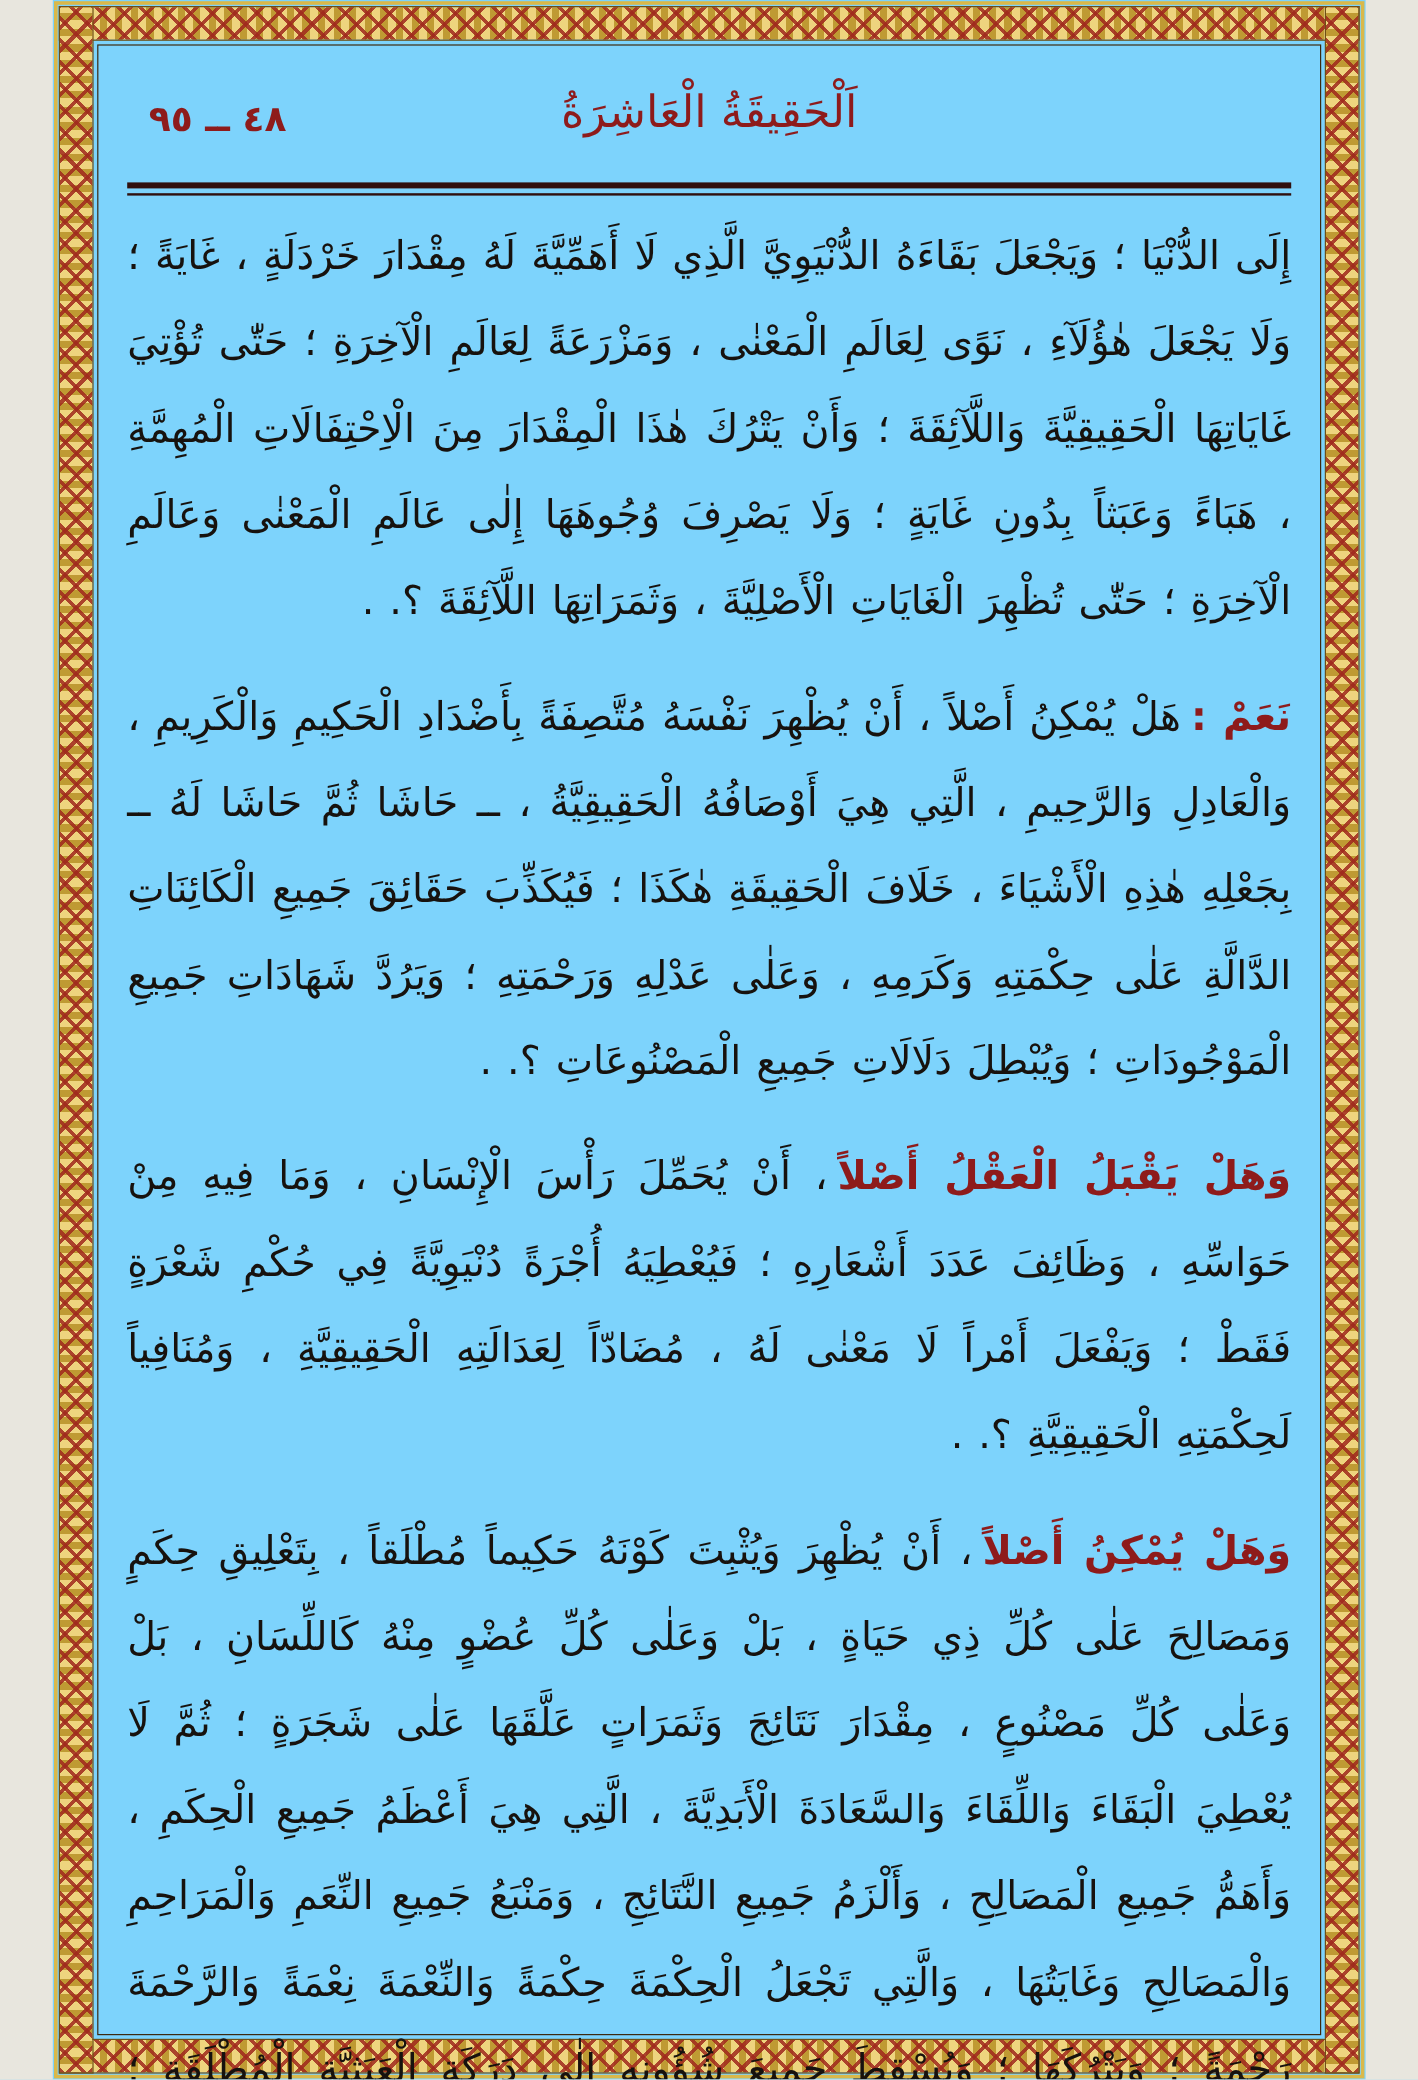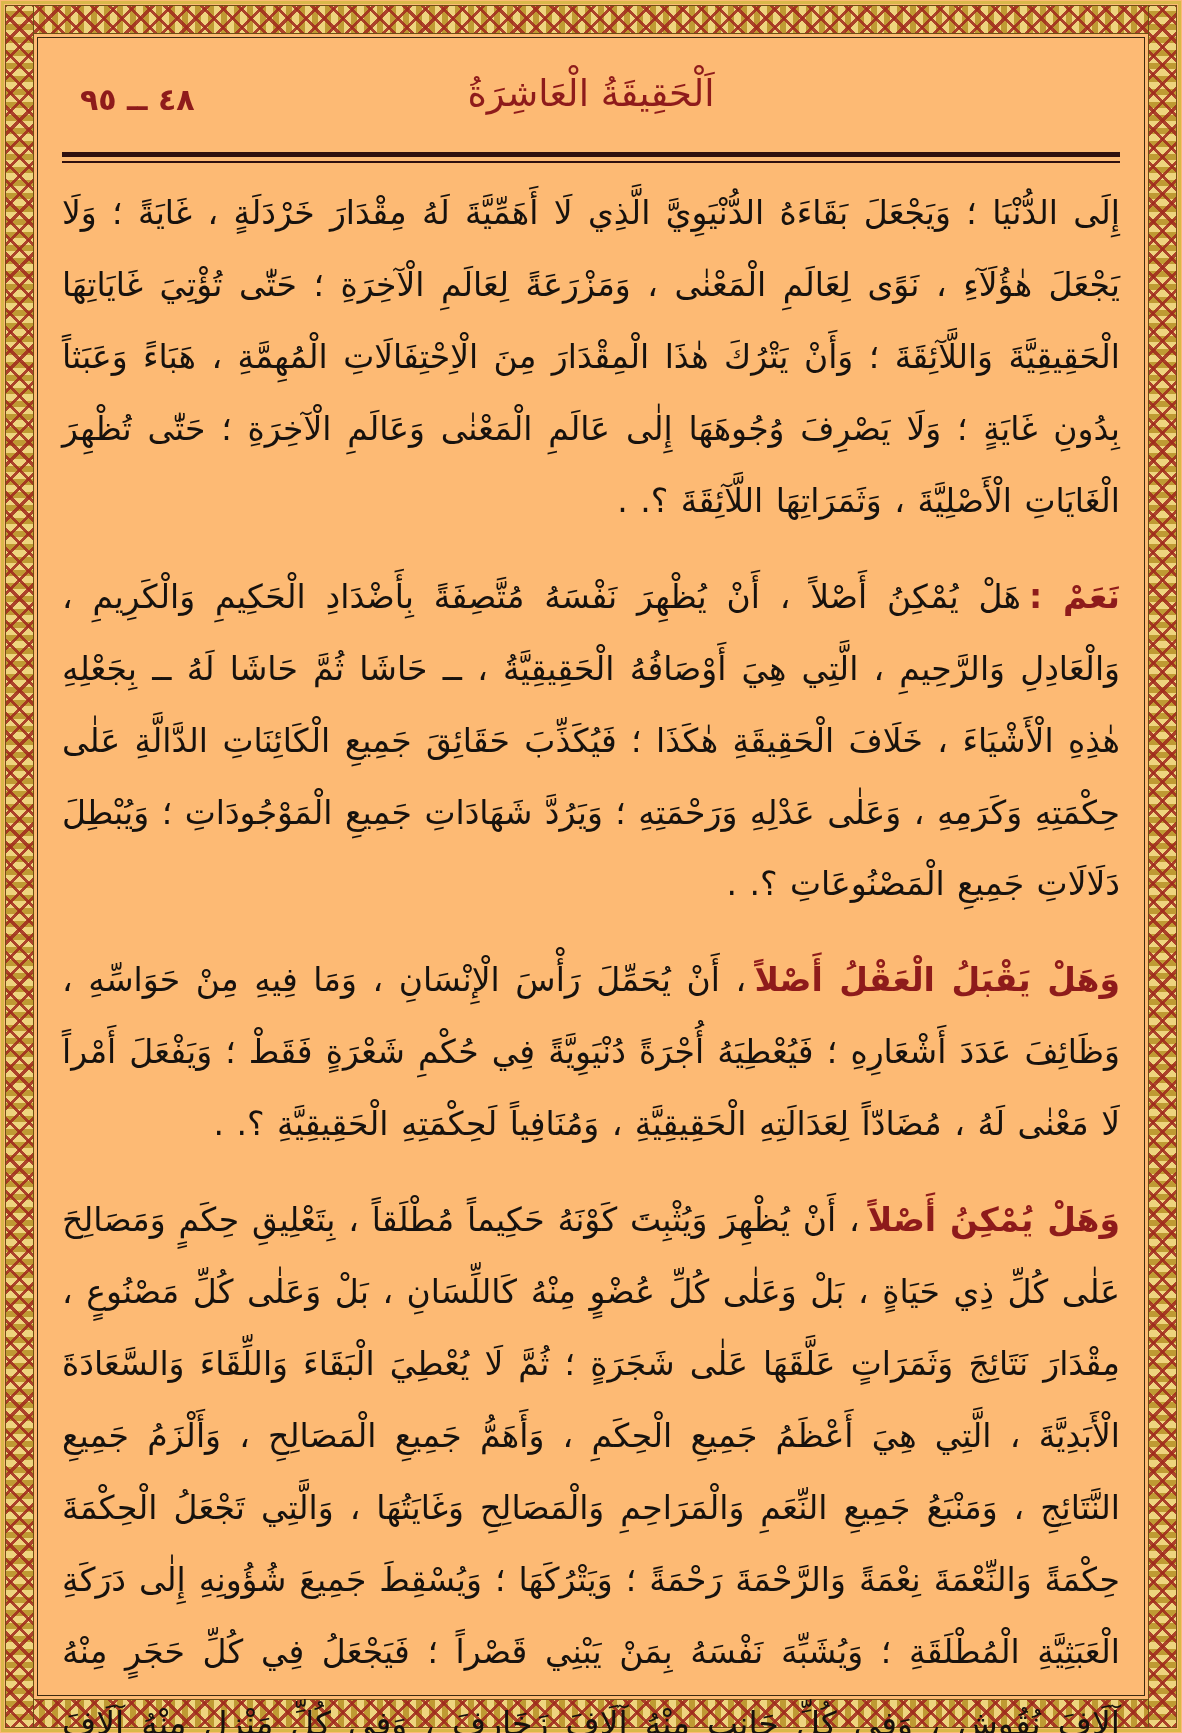--- a/index.html
+++ b/index.html
@@ -1,20 +1,20 @@
 <!DOCTYPE html>
 <html lang="ar" style="--accent: #8e1b1b; --ink: #17120e; --rule: #30100e; --gold: #d9b84a;"><head>
 <meta charset="utf-8">
 <style>
   html,body { margin:0; padding:0; background:#e8e6de; }
   .page {
     position:relative;
-    width:1182px; height:1733px;
+    width:1094px; height:1733px;
     margin:0 auto;
-    background:#fdba74;
+    background:#7dd3fc;
     overflow:hidden;
     font-family:"DejaVu Sans", sans-serif;
   }
   
   .outer-gold {
     position:absolute; inset:1px;
     border:3px solid var(--gold,#d9b84a);
     pointer-events:none;
   }
   .band { position:absolute; border:1px solid #6e4f14; }

